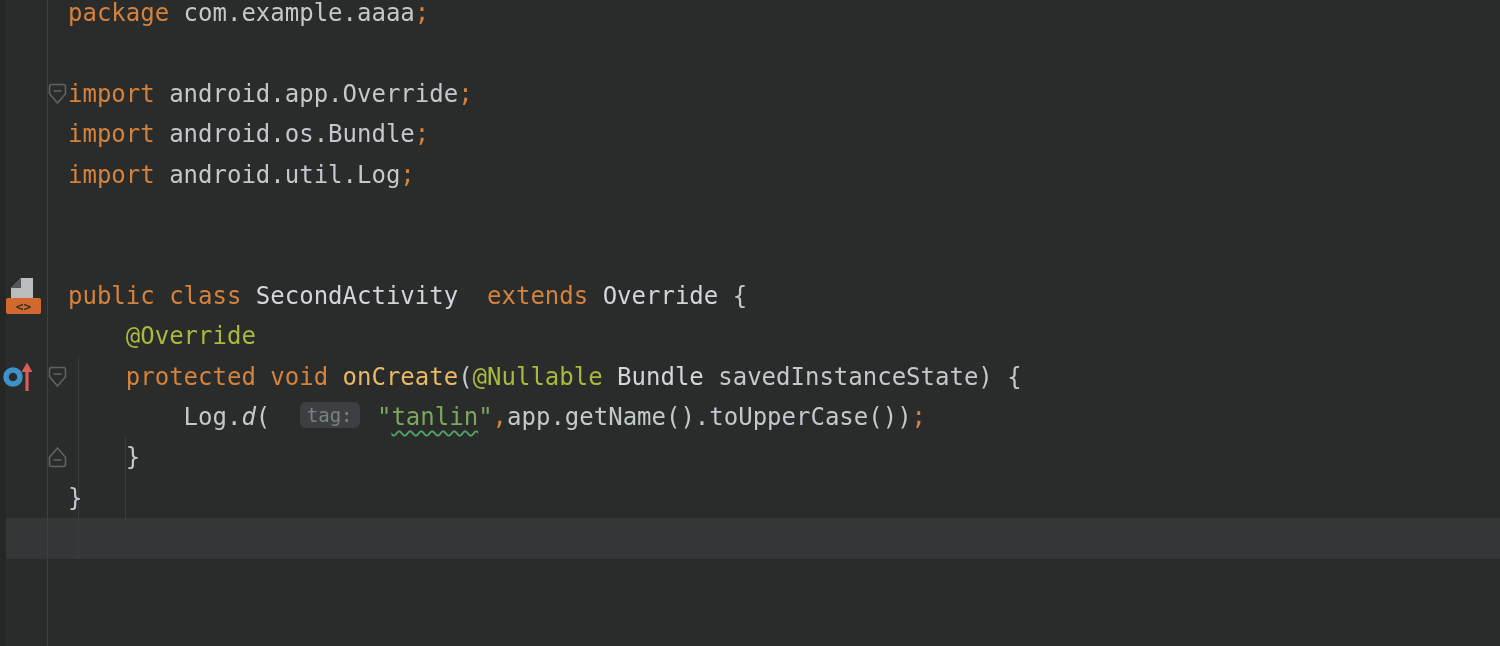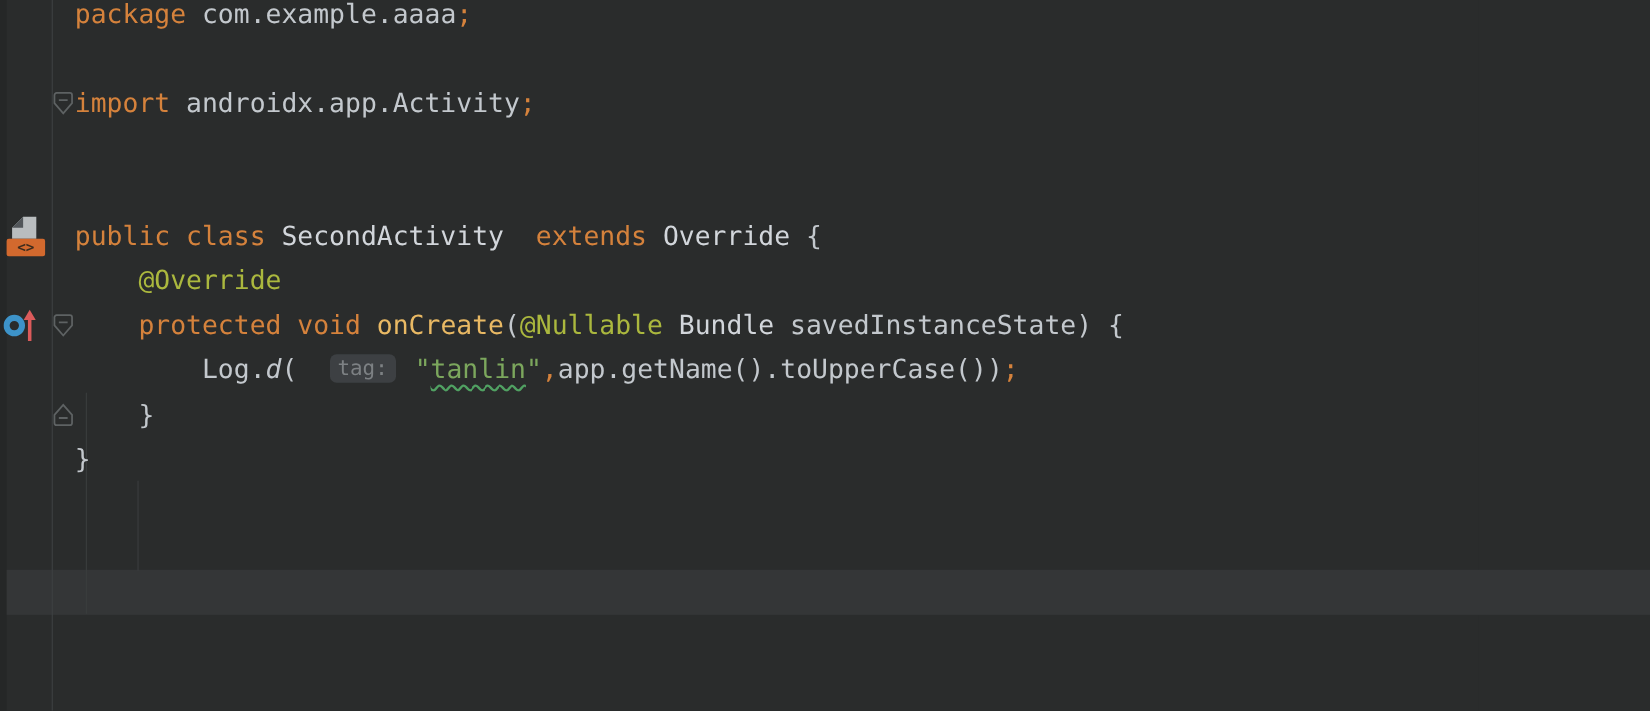--- a/index.html
+++ b/index.html
@@ -65,21 +65,31 @@
       <div class="row">
         <div class="cell-icons"></div>
         <div class="cell-fold">
           <span>
             <svg width="21" height="22" viewBox="0 0 21 22">
     <path d="M4.5 1.5h12a2 2 0 0 1 2 2v7.3l-8 9.2-8-9.2V3.5a2 2 0 0 1 2-2z" fill="#2A2C2C" stroke="#5E6263" stroke-width="1.6"></path>
     <path d="M6.5 8h8" stroke="#5E6263" stroke-width="1.6"></path>
             </svg>
           </span>
         </div>
-        <div class="cell-code"><span class="tok tok-keyword">import</span><span class="tok tok-plain"> androidx.app.Activity</span><span class="tok tok-semicolon">;</span></div>
+        <div class="cell-code"><span class="tok tok-keyword">import</span><span class="tok tok-plain"> android.app.Override</span><span class="tok tok-semicolon">;</span></div>
+      </div>
+      <div class="row">
+        <div class="cell-icons"></div>
+        <div class="cell-fold"></div>
+        <div class="cell-code"><span class="tok tok-keyword">import</span><span class="tok tok-plain"> android.os.Bundle</span><span class="tok tok-semicolon">;</span></div>
+      </div>
+      <div class="row">
+        <div class="cell-icons"></div>
+        <div class="cell-fold"></div>
+        <div class="cell-code"><span class="tok tok-keyword">import</span><span class="tok tok-plain"> android.util.Log</span><span class="tok tok-semicolon">;</span></div>
       </div>
       <div class="row">
         <div class="cell-icons"></div>
         <div class="cell-fold"></div>
         <div class="cell-code"></div>
       </div>
       <div class="row">
         <div class="cell-icons"></div>
         <div class="cell-fold"></div>
         <div class="cell-code"></div>

